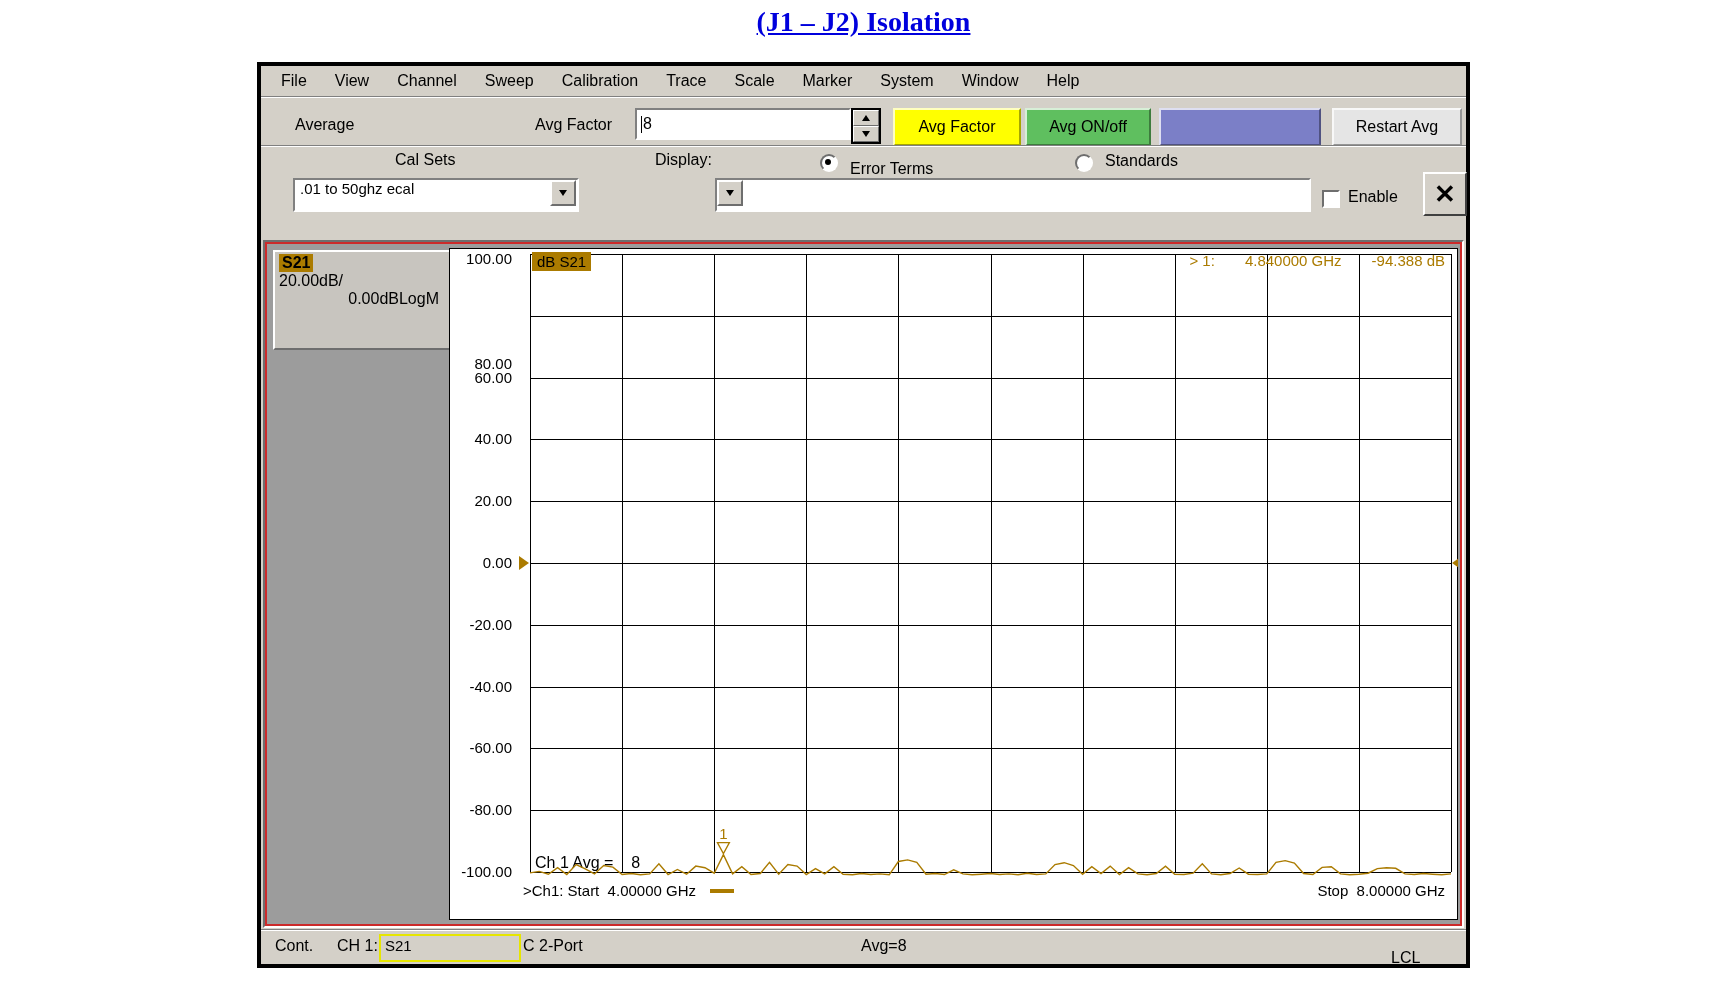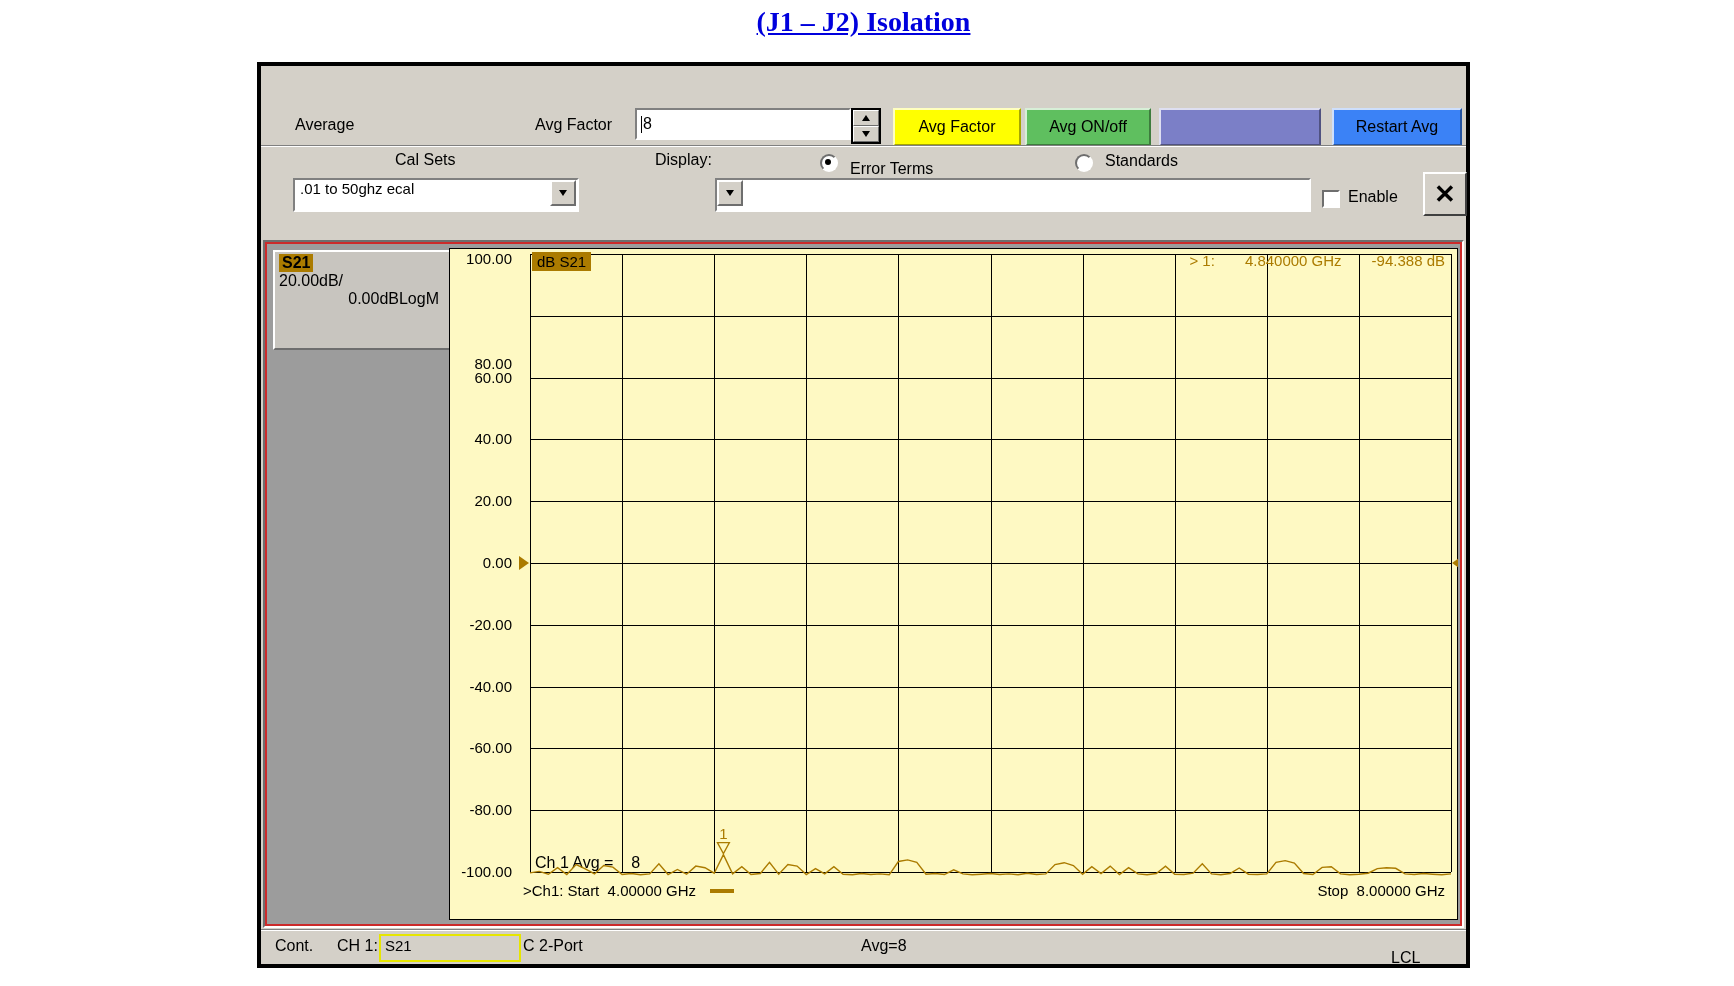--- a/index.html
+++ b/index.html
@@ -49,21 +49,21 @@
   .x-glyph{font-size:26px;font-weight:700;line-height:1;}
   
   .display{position:absolute;left:2px;top:174px;width:1197px;height:684px;
        border:2px solid;border-color:#6e6e6e #fff #fff #6e6e6e;}
   .redframe{position:absolute;inset:0;border:2px solid #cc2a2a;background:#9c9c9c;}
   .tracecol{position:absolute;left:4px;top:4px;width:174px;height:672px;background:#9c9c9c;}
   .tracebox{position:absolute;left:2px;top:2px;width:166px;height:92px;background:#c8c5bf;
        border:2px solid;border-color:#fff #6e6e6e #6e6e6e #fff;padding:2px 4px;font-size:16px;}
   .trace-badge{display:inline-block;background:#ab7b00;padding:0 3px;font-weight:700;}
   .trace-line3{display:flex;justify-content:flex-end;padding-right:6px;}
-  .plot{position:absolute;left:182px;top:4px;width:1009px;height:672px;background:#fef9c3;}
+  .plot{position:absolute;left:182px;top:4px;width:1009px;height:672px;background:#ffffff;}
   .ylabels{position:absolute;left:0;top:0;width:76px;height:100%;z-index:1;}
   .ytick{position:absolute;right:13px;font-size:15px;}
   #plot-svg{position:absolute;left:0;top:0;z-index:2;}
   .corner-label{position:absolute;left:83px;top:4px;background:#ab7b00;color:#000;
        padding:1px 5px;font-size:15px;z-index:3;}
   .readout{position:absolute;top:4px;right:13px;display:flex;gap:30px;color:#ab7b00;
        font-size:15px;z-index:3;white-space:pre;}
   .avg-anno{position:absolute;left:86px;top:606px;font-size:16px;white-space:pre;z-index:1;}
   .axis-label{position:absolute;top:634px;font-size:15px;white-space:pre;z-index:3;
        display:flex;align-items:center;}
@@ -75,39 +75,52 @@
   .sb-box{position:absolute;left:118px;top:4px;width:130px;height:22px;
        border:2px solid #e6e600;padding:1px 4px;font-size:15px;}
 </style>
 </head>
 <body>
 
 <div class="page-title">(J1 – J2) Isolation</div>
 
 <div class="window">
 
+  <div class="menubar" id="menubar">
+      <span class="menu-item">File</span>
+      <span class="menu-item">View</span>
+      <span class="menu-item">Channel</span>
+      <span class="menu-item">Sweep</span>
+      <span class="menu-item">Calibration</span>
+      <span class="menu-item">Trace</span>
+      <span class="menu-item">Scale</span>
+      <span class="menu-item">Marker</span>
+      <span class="menu-item">System</span>
+      <span class="menu-item">Window</span>
+      <span class="menu-item">Help</span>
+    </div>
 
   <div class="tb-label" style="left:34px;top:50px;">Average</div>
   <div class="tb-label" style="left:274px;top:50px;">Avg Factor</div>
   <div class="avg-input sunken">
     <span class="caret"></span>
     <span>8</span>
   </div>
   <div class="spinner">
     <div class="spin-btn">
       <span class="tri-up"></span>
     </div>
     <div class="spin-btn">
       <span class="tri-down"></span>
     </div>
   </div>
   <div class="cbtn" style="left:632px;width:124px;background:#ffff00;">Avg Factor</div>
   <div class="cbtn" style="left:764px;width:122px;background:#5fbf5f;">Avg ON/off</div>
   <div class="cbtn" style="left:898px;width:158px;background:#7b7fc7;"></div>
-  <div class="cbtn" style="left:1071px;width:126px;background:#3b82f6;">Restart Avg</div>
+  <div class="cbtn" style="left:1071px;width:126px;background:#e5e5e5;">Restart Avg</div>
 
   <div class="calpanel">
     <div class="cp-label" style="left:134px;top:5px;">Cal Sets</div>
     <div class="cp-label" style="left:394px;top:5px;">Display:</div>
 
     <div class="radio" style="left:559px;top:8px;">
       <span class="dot"></span>
     </div>
     <div class="cp-label" style="left:589px;top:6px;margin-top:8px;">Error Terms</div>
     <div class="radio" style="left:814px;top:8px;"></div>

